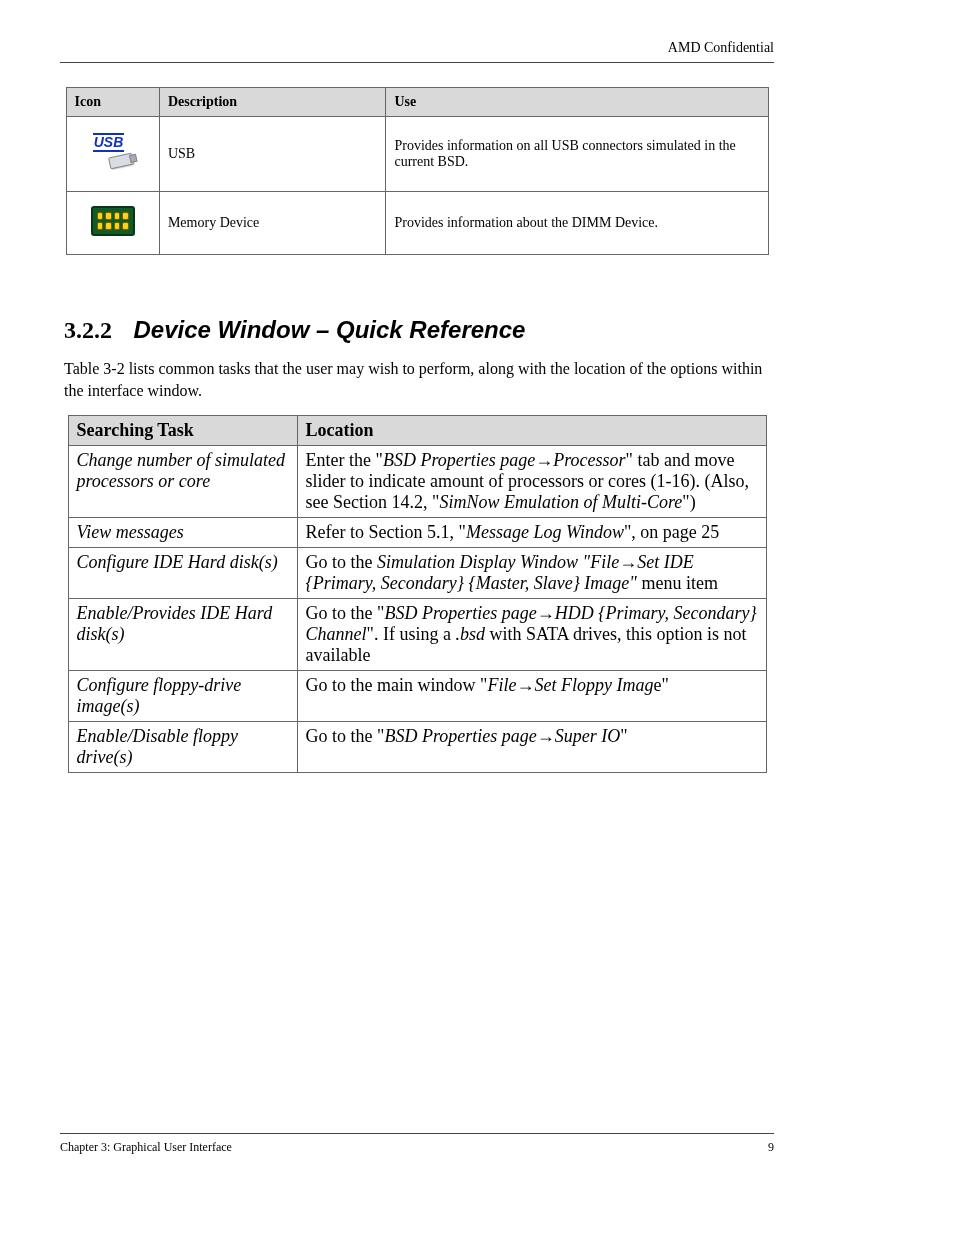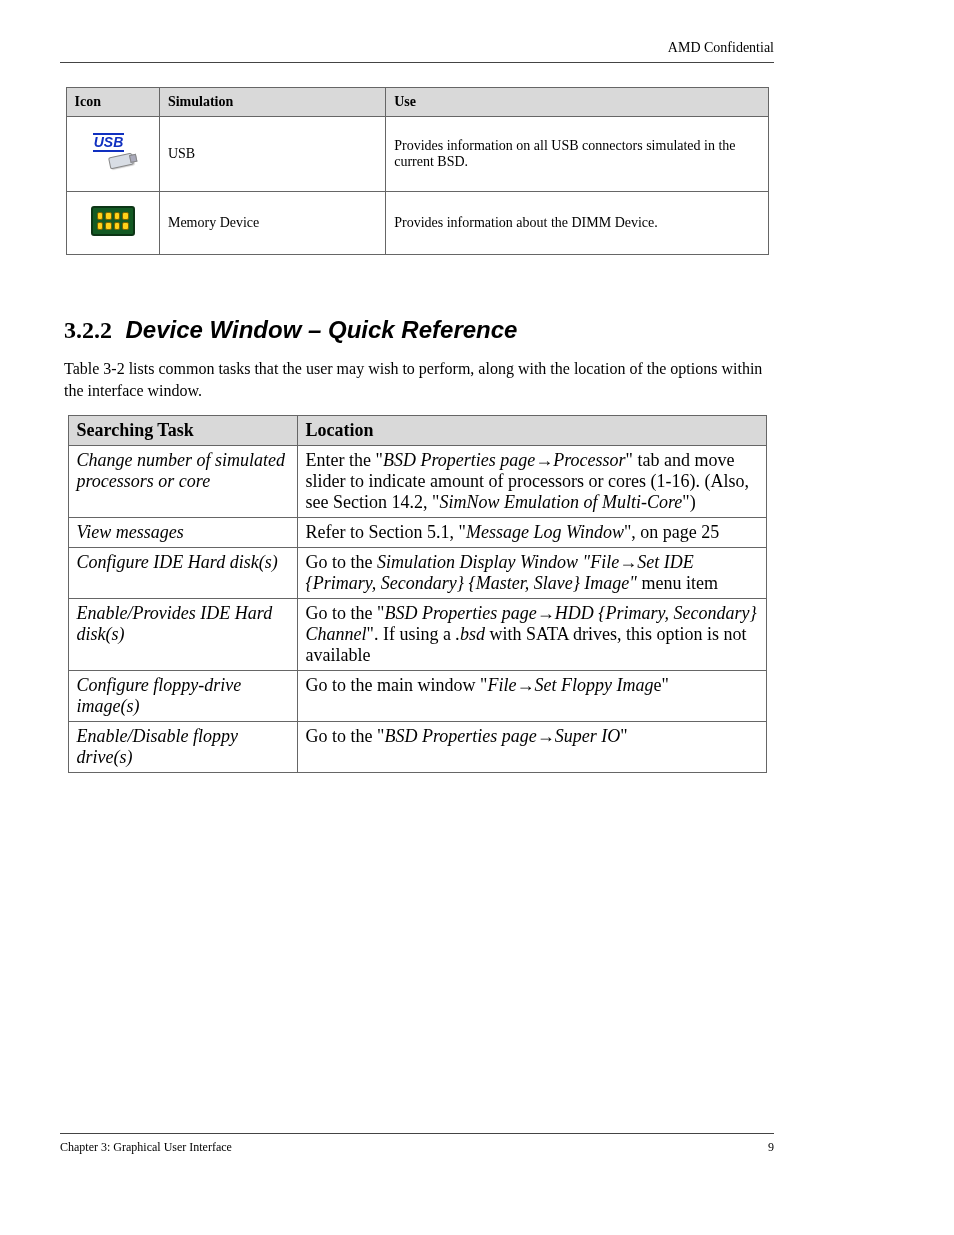--- a/index.html
+++ b/index.html
@@ -51,21 +51,21 @@
     font-size: 24px;
     font-weight: bold;
     margin-top: 40px;
     display: inline-block;
   }
   .section-title {
     font-family: Arial, Helvetica, sans-serif;
     font-style: italic;
     font-weight: bold;
     font-size: 24px;
-    margin-left: 10px;
+    margin-left: 18px;
   }
   .section-wrap {
     margin-bottom: 14px;
     padding-left: 4px;
   }
   .bodytext {
     font-size: 16px;
     line-height: 1.35;
     text-align: left;
     margin-bottom: 14px;
@@ -176,21 +176,21 @@
 </style>
 </head>
 <body>
 
 <div class="page-header">AMD Confidential</div>
 
 <table class="icon-table">
   <thead>
     <tr>
       <th class="icon-cell">Icon</th>
-      <th class="desc-cell">Simulation</th>
+      <th class="desc-cell">Description</th>
       <th class="use-cell">Use</th>
     </tr>
   </thead>
   <tbody>
     <tr>
       <td class="icon-cell" style="height:62px;">
         <span class="usb-icon">
           <span class="usb-txt">USB</span>
           <span class="usb-plug"></span>
         </span>

